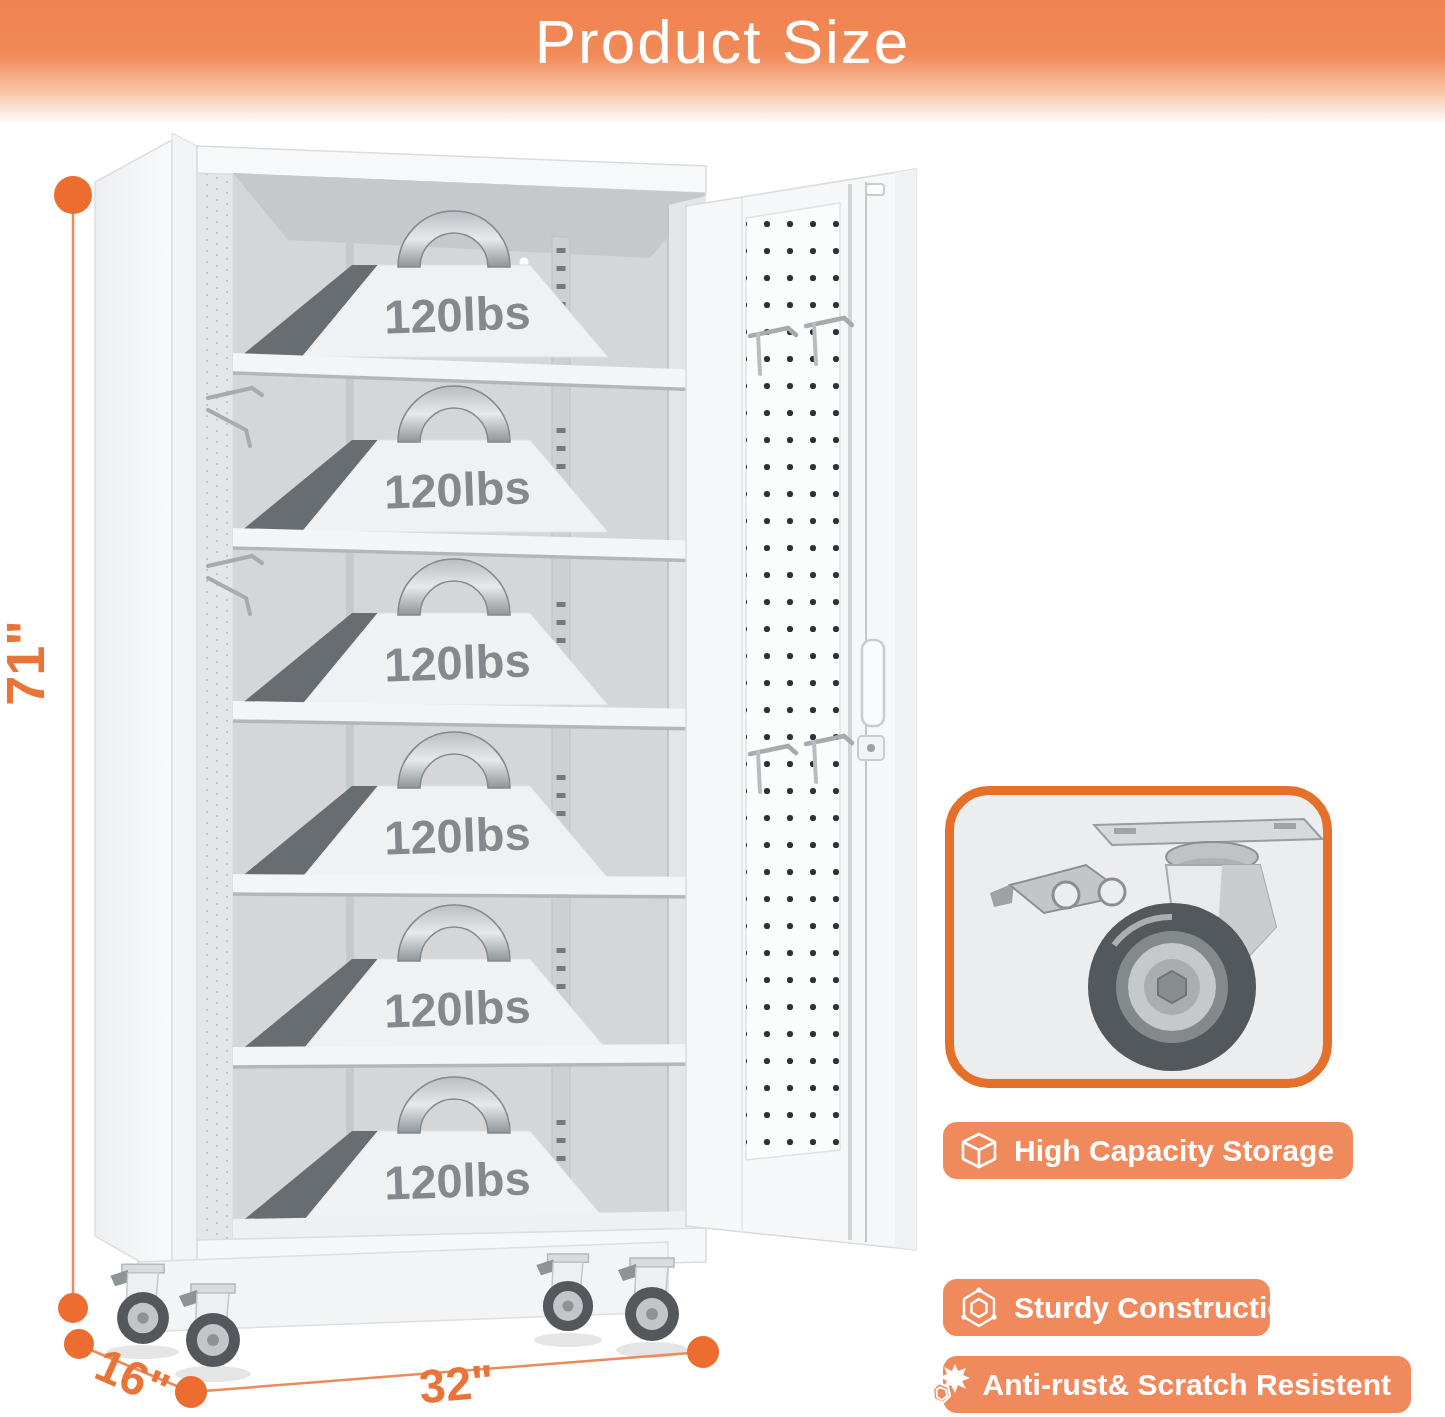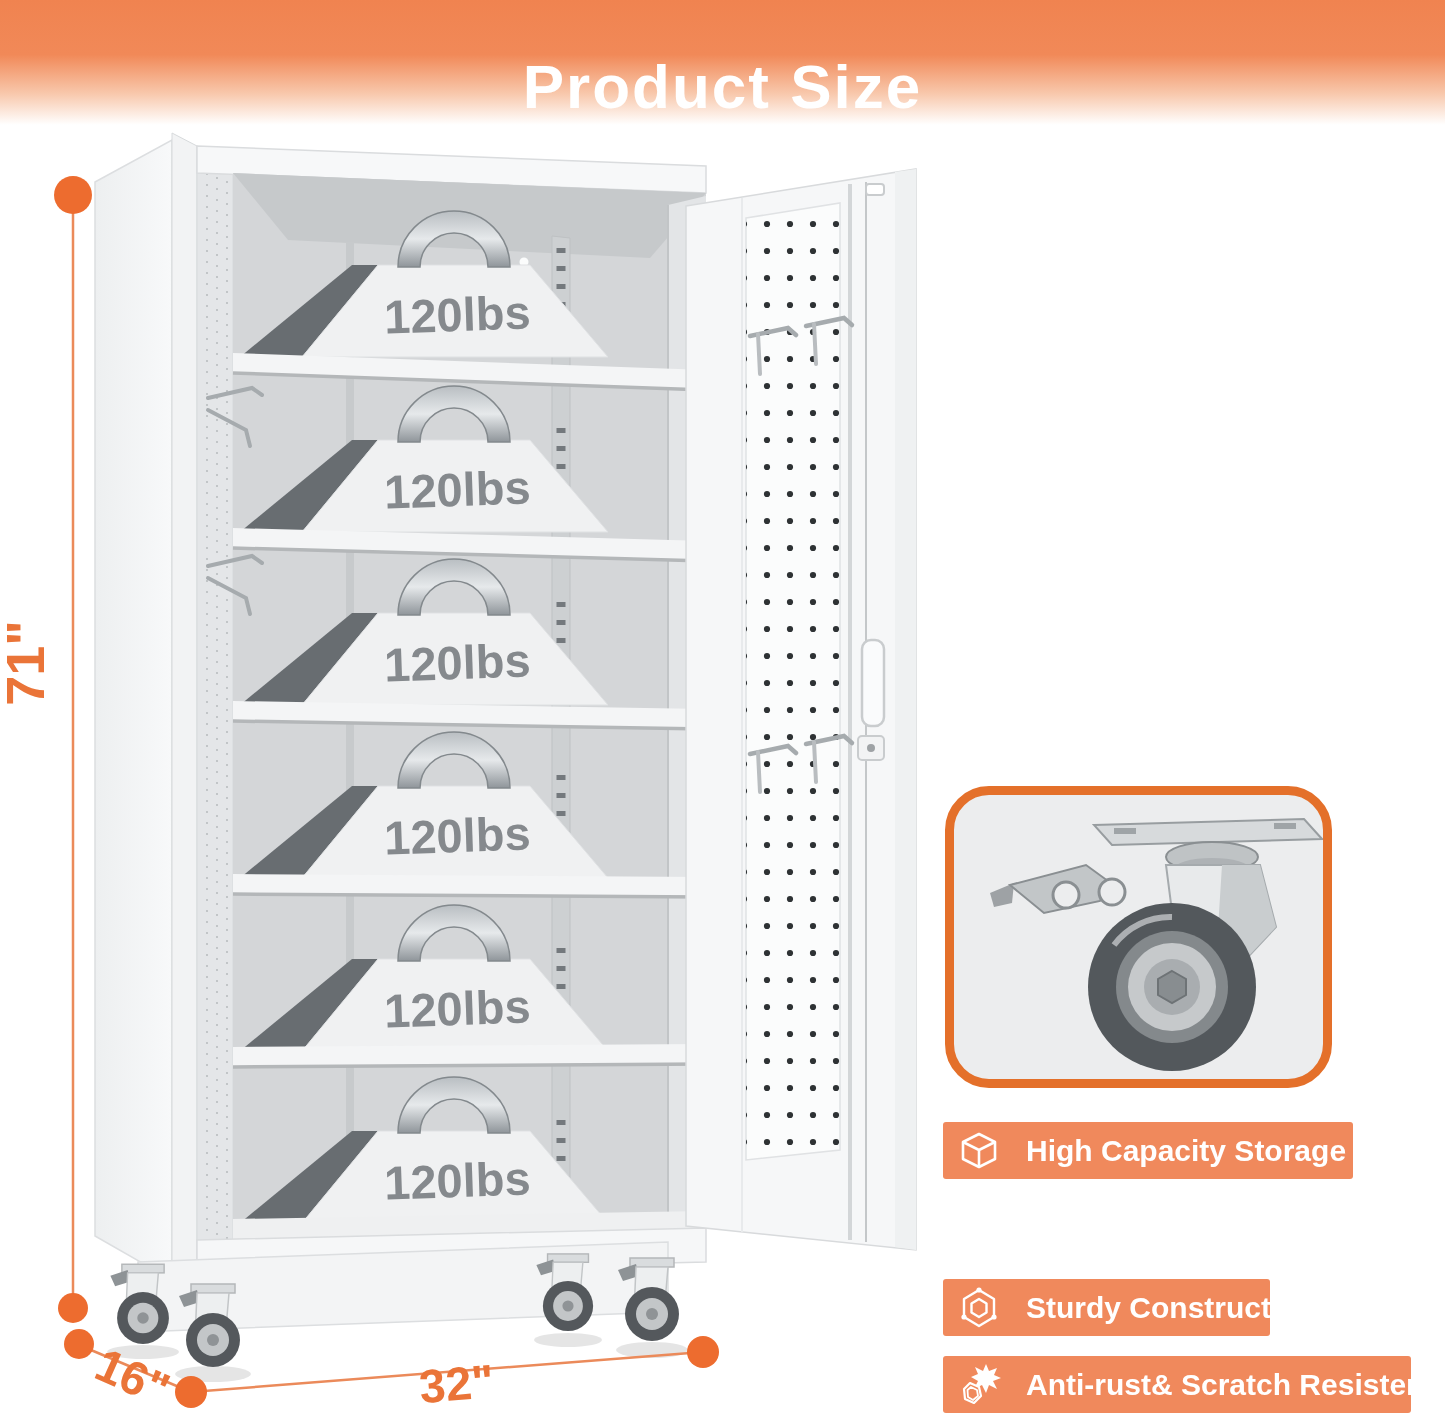--- a/index.html
+++ b/index.html
@@ -2,32 +2,32 @@
 <html><head>
 <meta charset="utf-8">
 <style>
   html,body{margin:0;padding:0;background:#ffffff;}
   .stage{position:relative;width:1445px;height:1417px;background:#ffffff;overflow:hidden;
          font-family:"Liberation Sans",sans-serif;}
   .header{position:absolute;left:0;top:0;width:100%;height:130px;
     background:linear-gradient(180deg, rgba(240,131,80,1) 0%, rgba(241,137,88,1) 42%,
                rgba(248,200,172,1) 72%, rgba(255,255,255,1) 96%);}
   .title{position:absolute;left:50%;top:6px;transform:translateX(-50%);
-    color:#ffffff;font-size:62px;font-weight:bold;letter-spacing:2px;white-space:nowrap;margin-top:45px;}
+    color:#ffffff;font-size:62px;font-weight:normal;letter-spacing:2px;white-space:nowrap;}
   .scene{position:absolute;left:0;top:0;width:1445px;height:1417px;}
   .caster-box{position:absolute;left:945px;top:786px;width:387px;height:302px;
     box-sizing:border-box;border:9px solid #E4702A;border-radius:44px;background:#ECEDEE;overflow:hidden;}
   .badge{position:absolute;left:943px;height:57px;box-sizing:border-box;background:#F0895C;
-    border-radius:3px;color:#ffffff;display:flex;align-items:center;gap:25px;
+    border-radius:14px;color:#ffffff;display:flex;align-items:center;gap:13px;
     padding:0 20px 0 14px;font-weight:bold;font-size:30px;white-space:nowrap;}
   .badge svg{flex:0 0 auto;}
   .b1{top:1122px;width:410px;}
   .b2{top:1202px;width:380px;}
   .b3{top:1279px;width:327px;}
-  .b4{top:1356px;width:468px;}
+  .b4{top:1356px;width:468px;justify-content:flex-end;}
 </style>
 </head>
 <body>
 
 <div class="stage">
 
   <div class="header">
     <div class="title">Product Size</div>
   </div>
 

